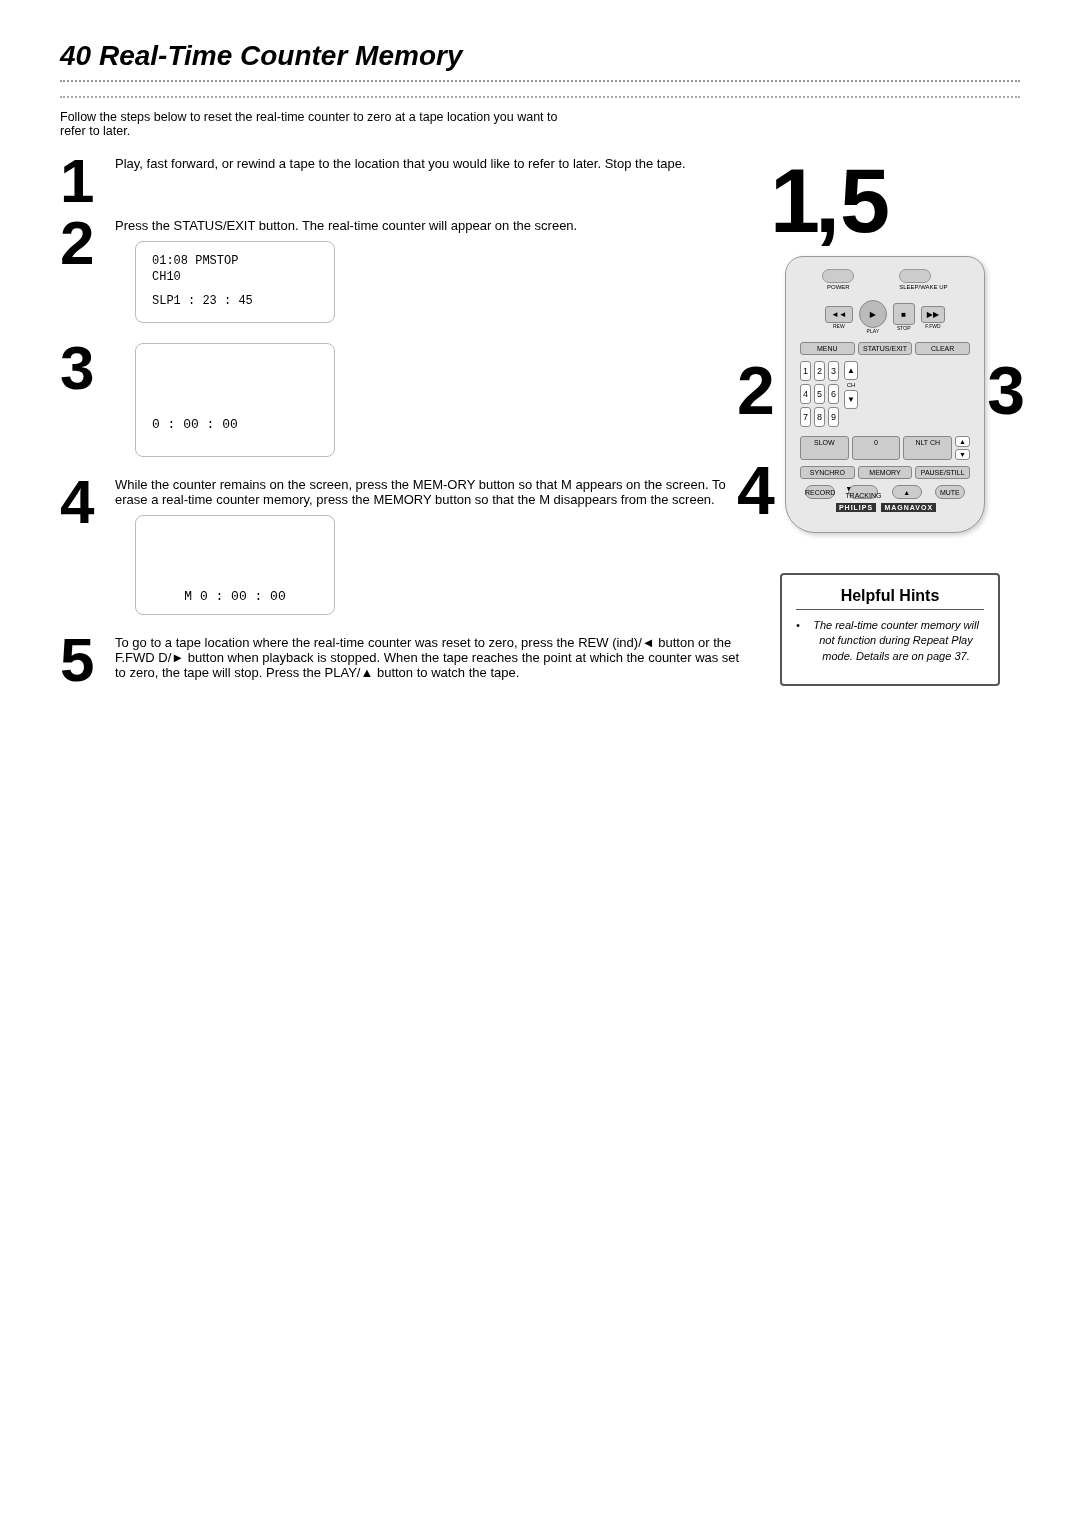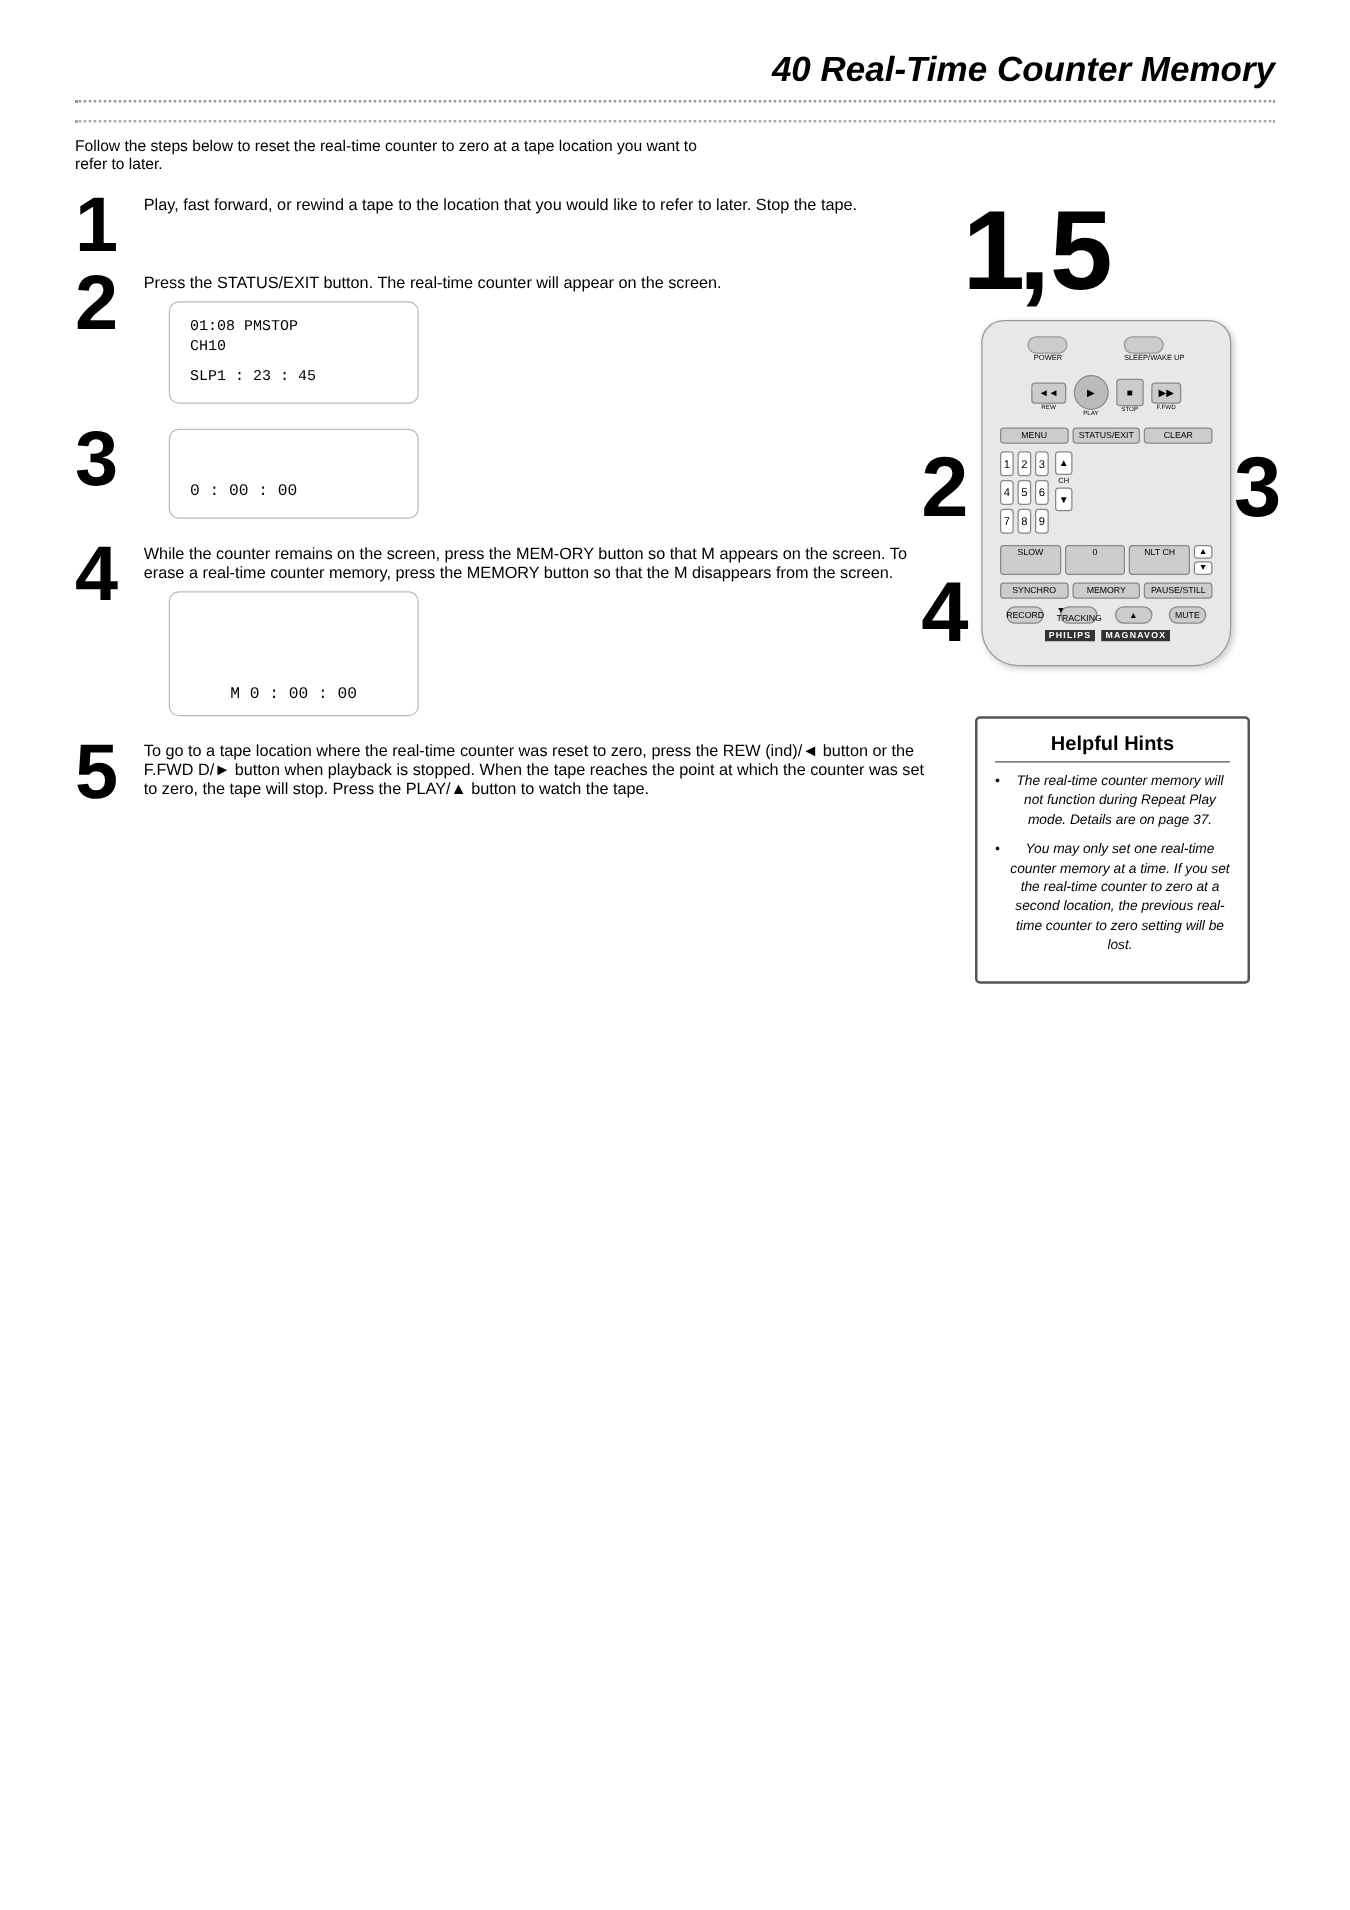--- a/index.html
+++ b/index.html
@@ -14,21 +14,20 @@
     }
 
     
     .page-title {
       font-size: 28px;
       font-style: italic;
       font-weight: bold;
       border-bottom: 2px dotted #999;
       padding-bottom: 8px;
       margin-bottom: 14px;
-      text-align: right;
     }
 
     
     .main-layout {
       display: flex;
       gap: 20px;
     }
     .left-col {
       flex: 1;
     }
@@ -328,21 +327,21 @@
             <span>1 : 23 : 45</span>
           </div>
         </div>
       </div>
     </div>
 
     <div class="step-row">
       <div class="step-num-col">3</div>
       <div class="step-content-col">
 
-        <div class="screen-box" style="height:72px; display:flex; align-items:flex-end; padding-bottom:14px;">
+        <div class="screen-box" style="height:114px; display:flex; align-items:flex-end; padding-bottom:24px;">
           <div style="width:100%;">
             <div class="screen-counter" style="font-family:'Courier New',monospace; font-size:13px;">0 : 00 : 00</div>
           </div>
         </div>
       </div>
     </div>
 
     <div class="step-row">
       <div class="step-num-col">4</div>
       <div class="step-content-col">
@@ -467,18 +466,17 @@
           <span>PHILIPS</span>
           <span>MAGNAVOX</span>
         </div>
       </div>
     </div>
 
     <div class="hints-box" style="margin-top:40px;">
       <div class="hints-title">Helpful Hints</div>
       <ul class="hints-list">
         <li>The real-time counter memory will not function during Repeat Play mode.  Details are on page 37.</li>
-        <li>You may only set one real-time counter memory at a time. If you set the real-time counter to zero at a second location, the previous real-time counter to zero setting will be lost.</li>
       </ul>
     </div>
 
   </div>
 </div>
 
 </body></html>

